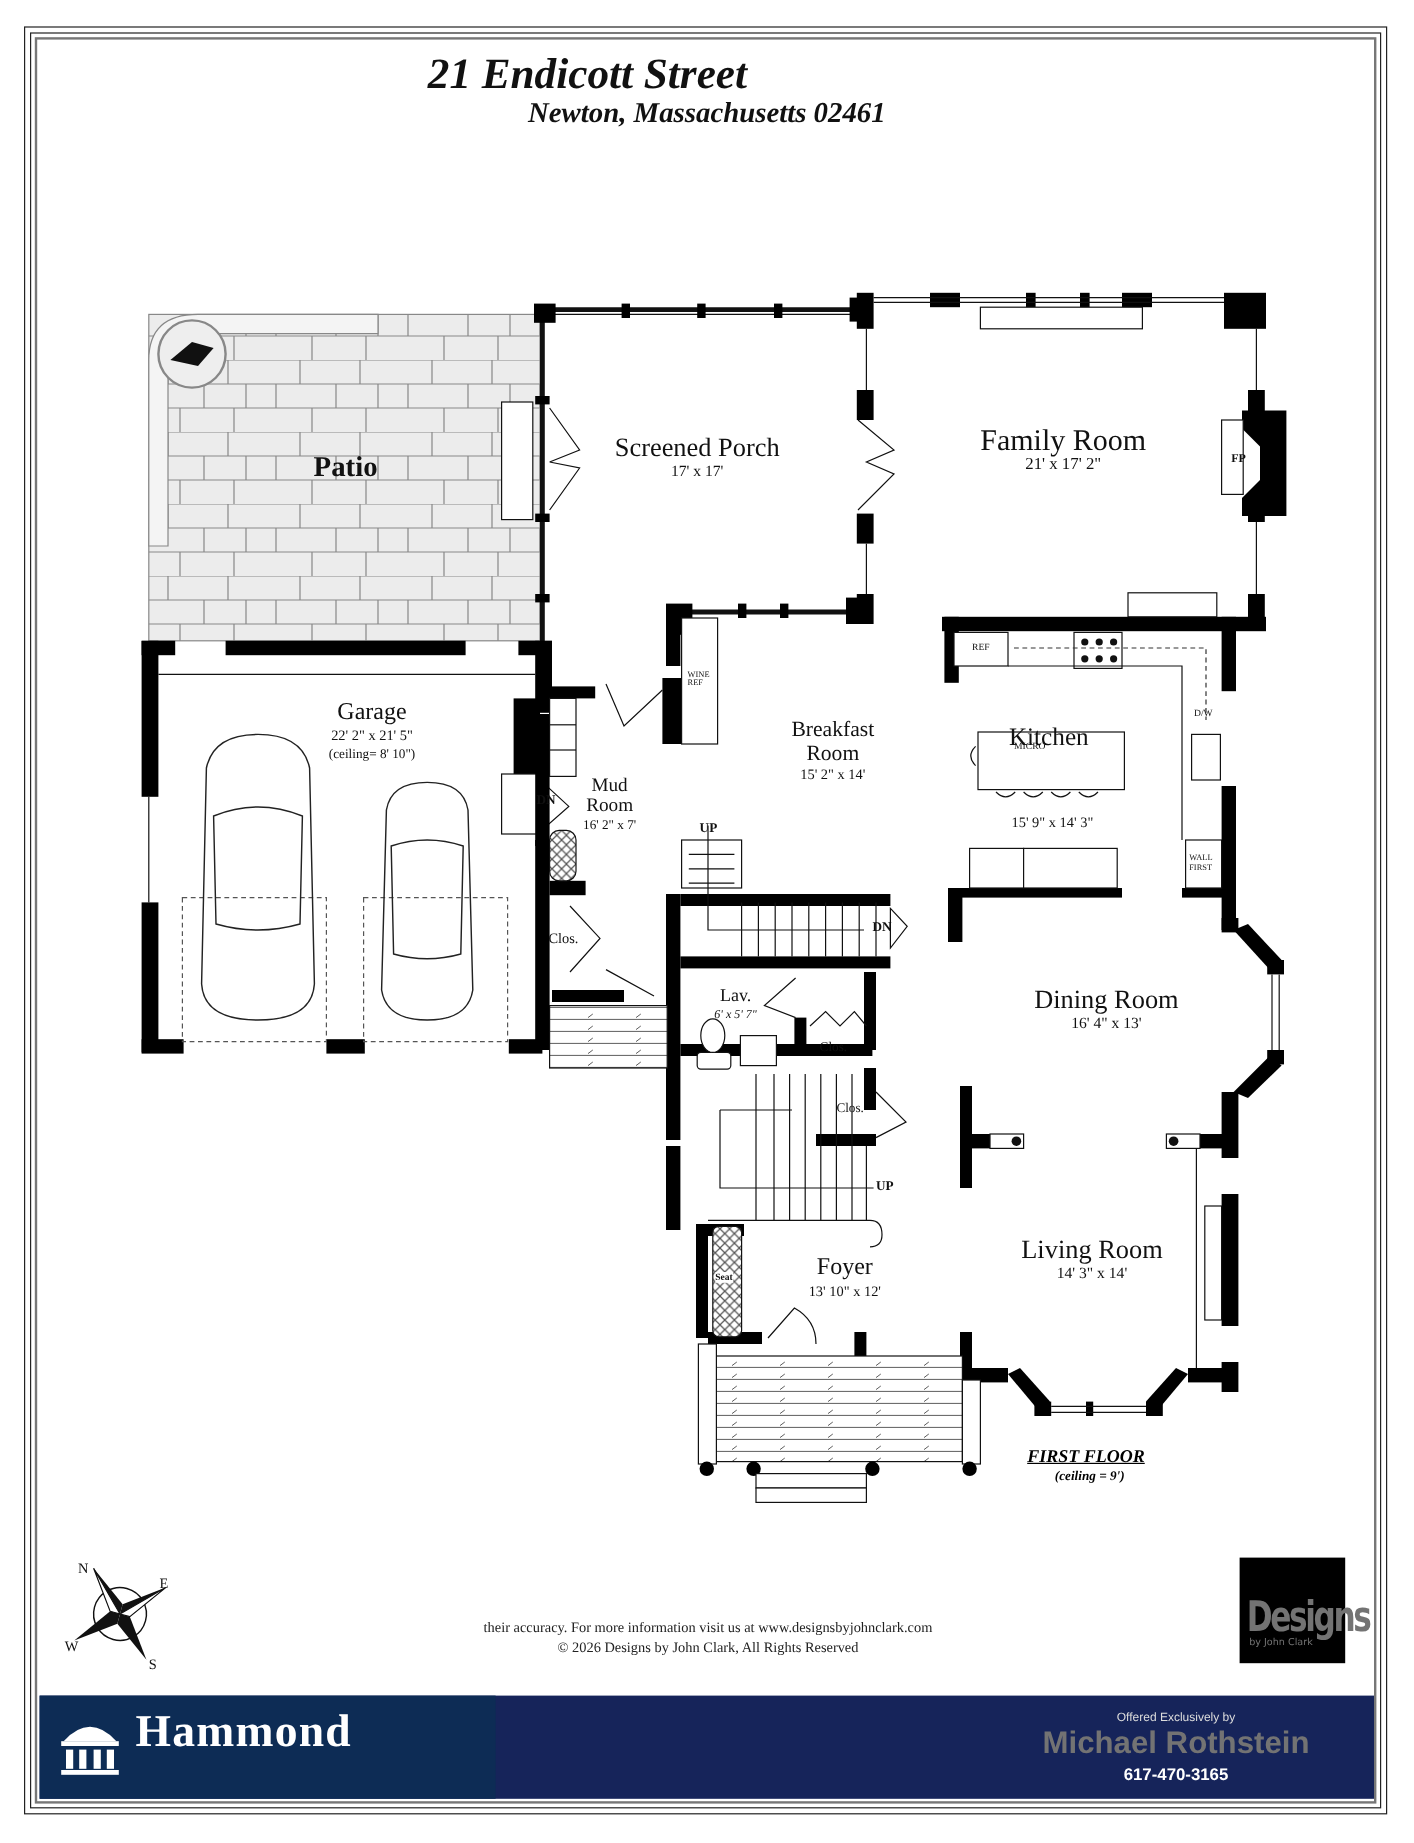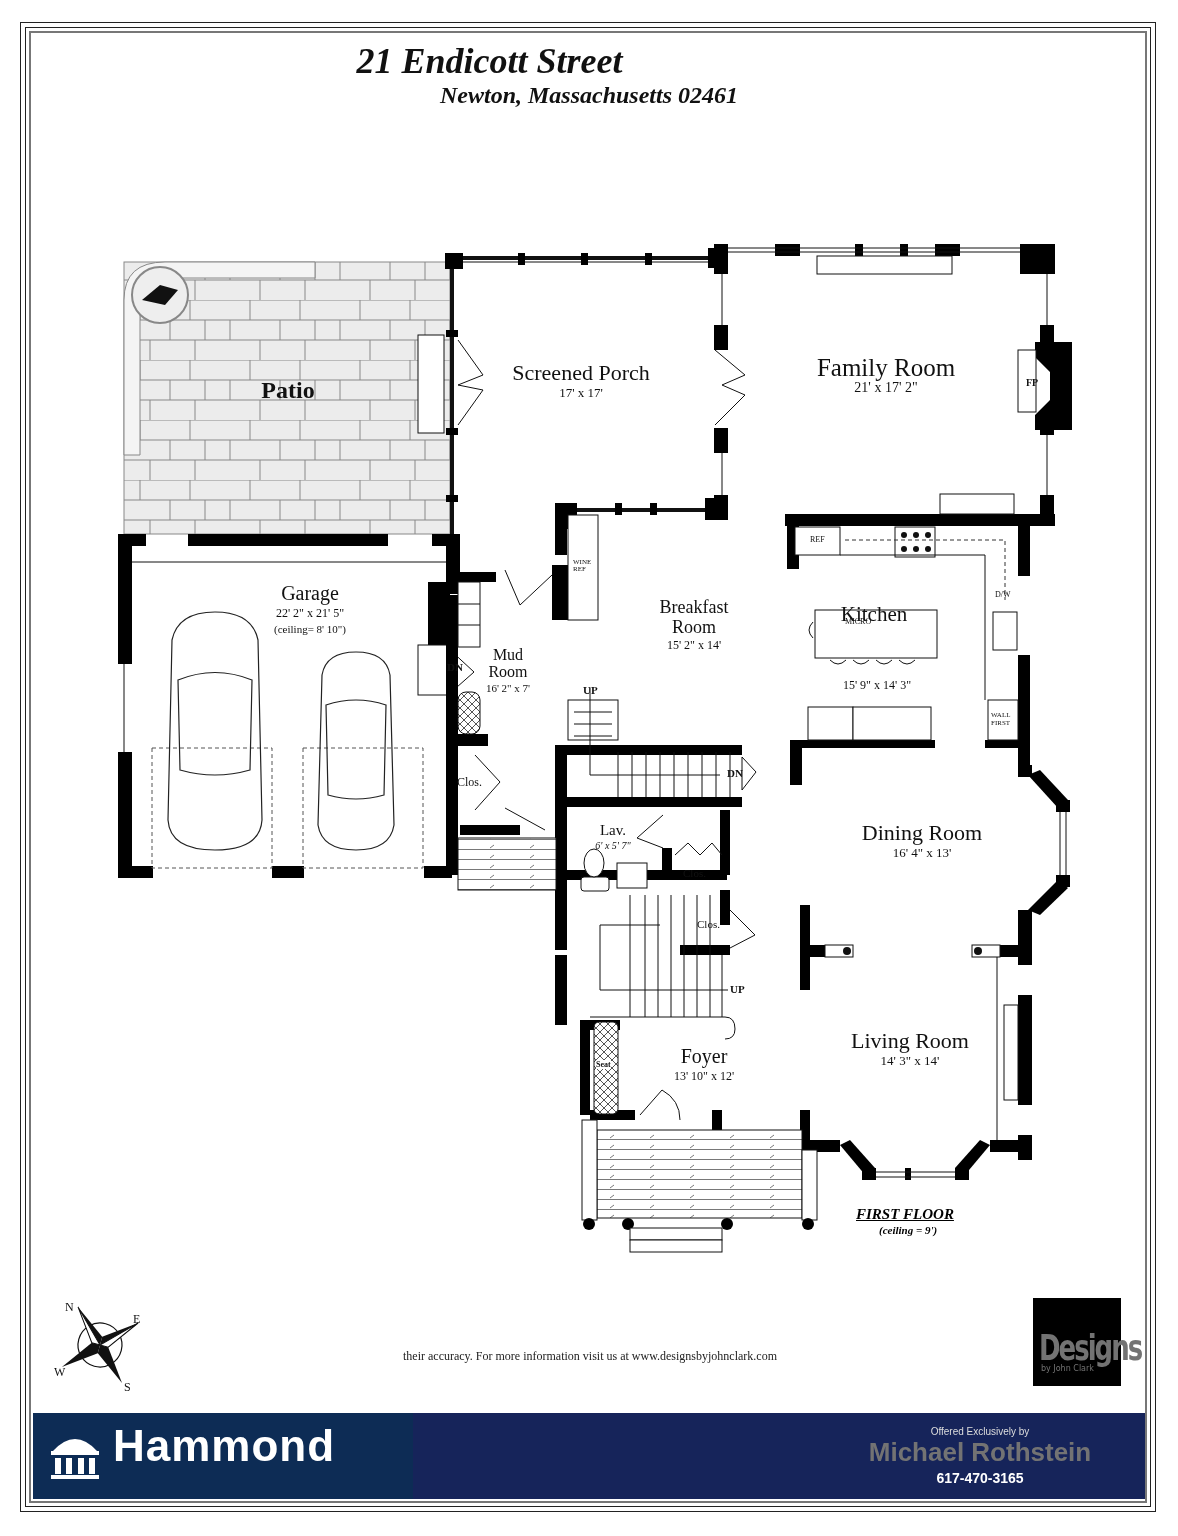--- a/index.html
+++ b/index.html
@@ -15,21 +15,21 @@
   .room .d{font-size:13px;line-height:16px;}
   .lbl{position:absolute;font-size:11px;color:#111;}
   .floor-label{position:absolute;left:856px;top:1206px;font-size:15px;font-weight:bold;font-style:italic;text-decoration:underline;}
   .floor-sub{position:absolute;left:879px;top:1224px;font-size:11px;font-weight:bold;font-style:italic;}
   .disclaimer{position:absolute;left:300px;width:580px;top:1348px;text-align:center;font-size:12px;line-height:17px;color:#222;}
   .designs-logo{position:absolute;left:1033px;top:1298px;width:88px;height:88px;background:#000;color:#737373;}
   .designs-logo .big{position:absolute;left:6px;top:30px;font-family:"DejaVu Sans",sans-serif;font-weight:bold;font-size:26px;letter-spacing:-2px;transform:scaleY(1.35);transform-origin:top left;}
   .designs-logo .by{position:absolute;left:8px;top:66px;font-family:"DejaVu Sans",sans-serif;font-size:8px;}
   .banner{position:absolute;left:33px;top:1413px;width:1112px;height:86px;background:#16245a;}
   .banner-left{position:absolute;left:0;top:0;width:380px;height:86px;background:#0d2c55;}
-  .hammond{position:absolute;left:80px;top:8px;font-family:Liberation Sans, sans-serif;font-weight:bold;font-size:44px;color:#fff;letter-spacing:1px;}
+  .hammond{position:absolute;left:80px;top:8px;font-family:Liberation Serif, serif;font-weight:bold;font-size:38px;color:#fff;letter-spacing:1px;}
   .offered{position:absolute;left:860px;width:240px;text-align:center;top:1426px;font-family:"Liberation Sans",sans-serif;font-size:10px;color:#ddd;}
   .agent{position:absolute;left:860px;width:290px;text-align:center;top:1437px;font-family:"Liberation Sans",sans-serif;font-weight:bold;font-size:26px;color:#737373;margin-left:-25px;}
   .phone{position:absolute;left:860px;width:240px;text-align:center;top:1470px;font-family:"Liberation Sans",sans-serif;font-weight:bold;font-size:14px;color:#fff;}
 </style>
 </head>
 <body>
 
 <div class="frame-outer"></div>
 <div class="frame-mid"></div>
 <div class="frame-inner"></div>
@@ -349,20 +349,21 @@
 <div class="lbl" style="left:583px;top:684px;font-size:11px;font-weight:bold;">UP</div>
 <div class="lbl" style="left:727px;top:767px;font-size:11px;font-weight:bold;">DN</div>
 <div class="lbl" style="left:447px;top:661px;font-size:11px;font-weight:bold;">DN</div>
 <div class="lbl" style="left:730px;top:983px;font-size:11px;font-weight:bold;">UP</div>
 
 <div class="floor-label">FIRST FLOOR</div>
 <div class="floor-sub">(ceiling = 9')</div>
 
 <div class="disclaimer">
   <div>their accuracy. For more information visit us at www.designsbyjohnclark.com</div>
+  <div>©  2026 Designs by John Clark, All Rights Reserved</div>
 </div>
 
 <div class="designs-logo">
   <div class="big">Designs</div>
   <div class="by">by John Clark</div>
 </div>
 
 <div class="banner">
   <div class="banner-left">
     <svg width="70" height="60" style="position:absolute;left:16px;top:18px;">

